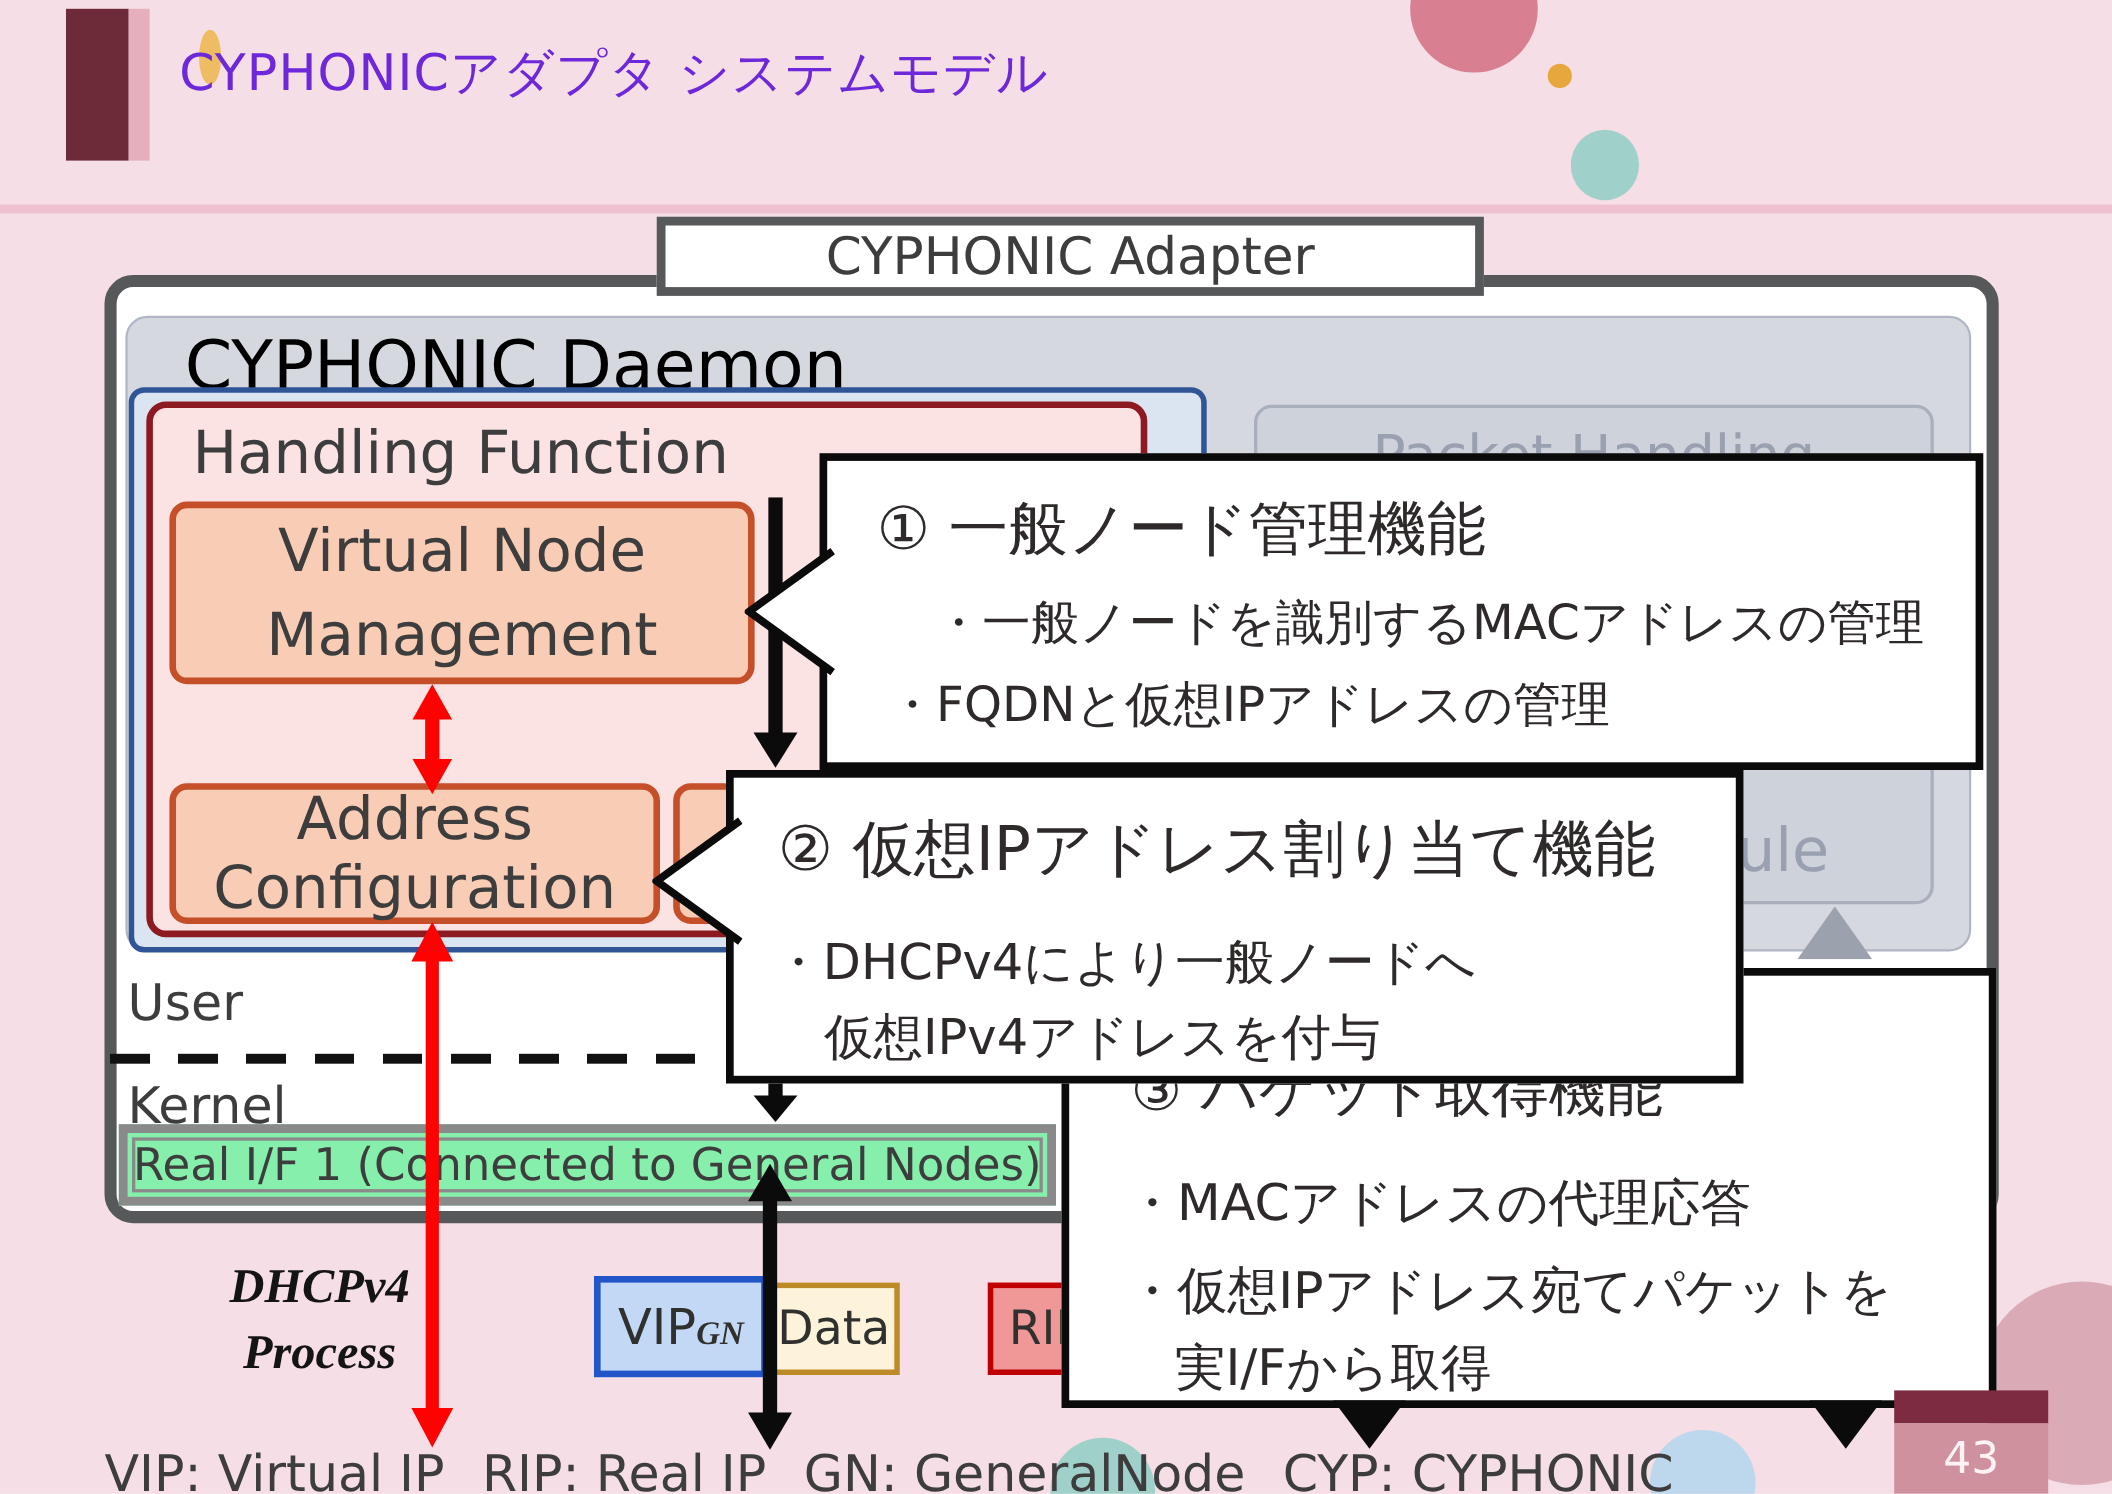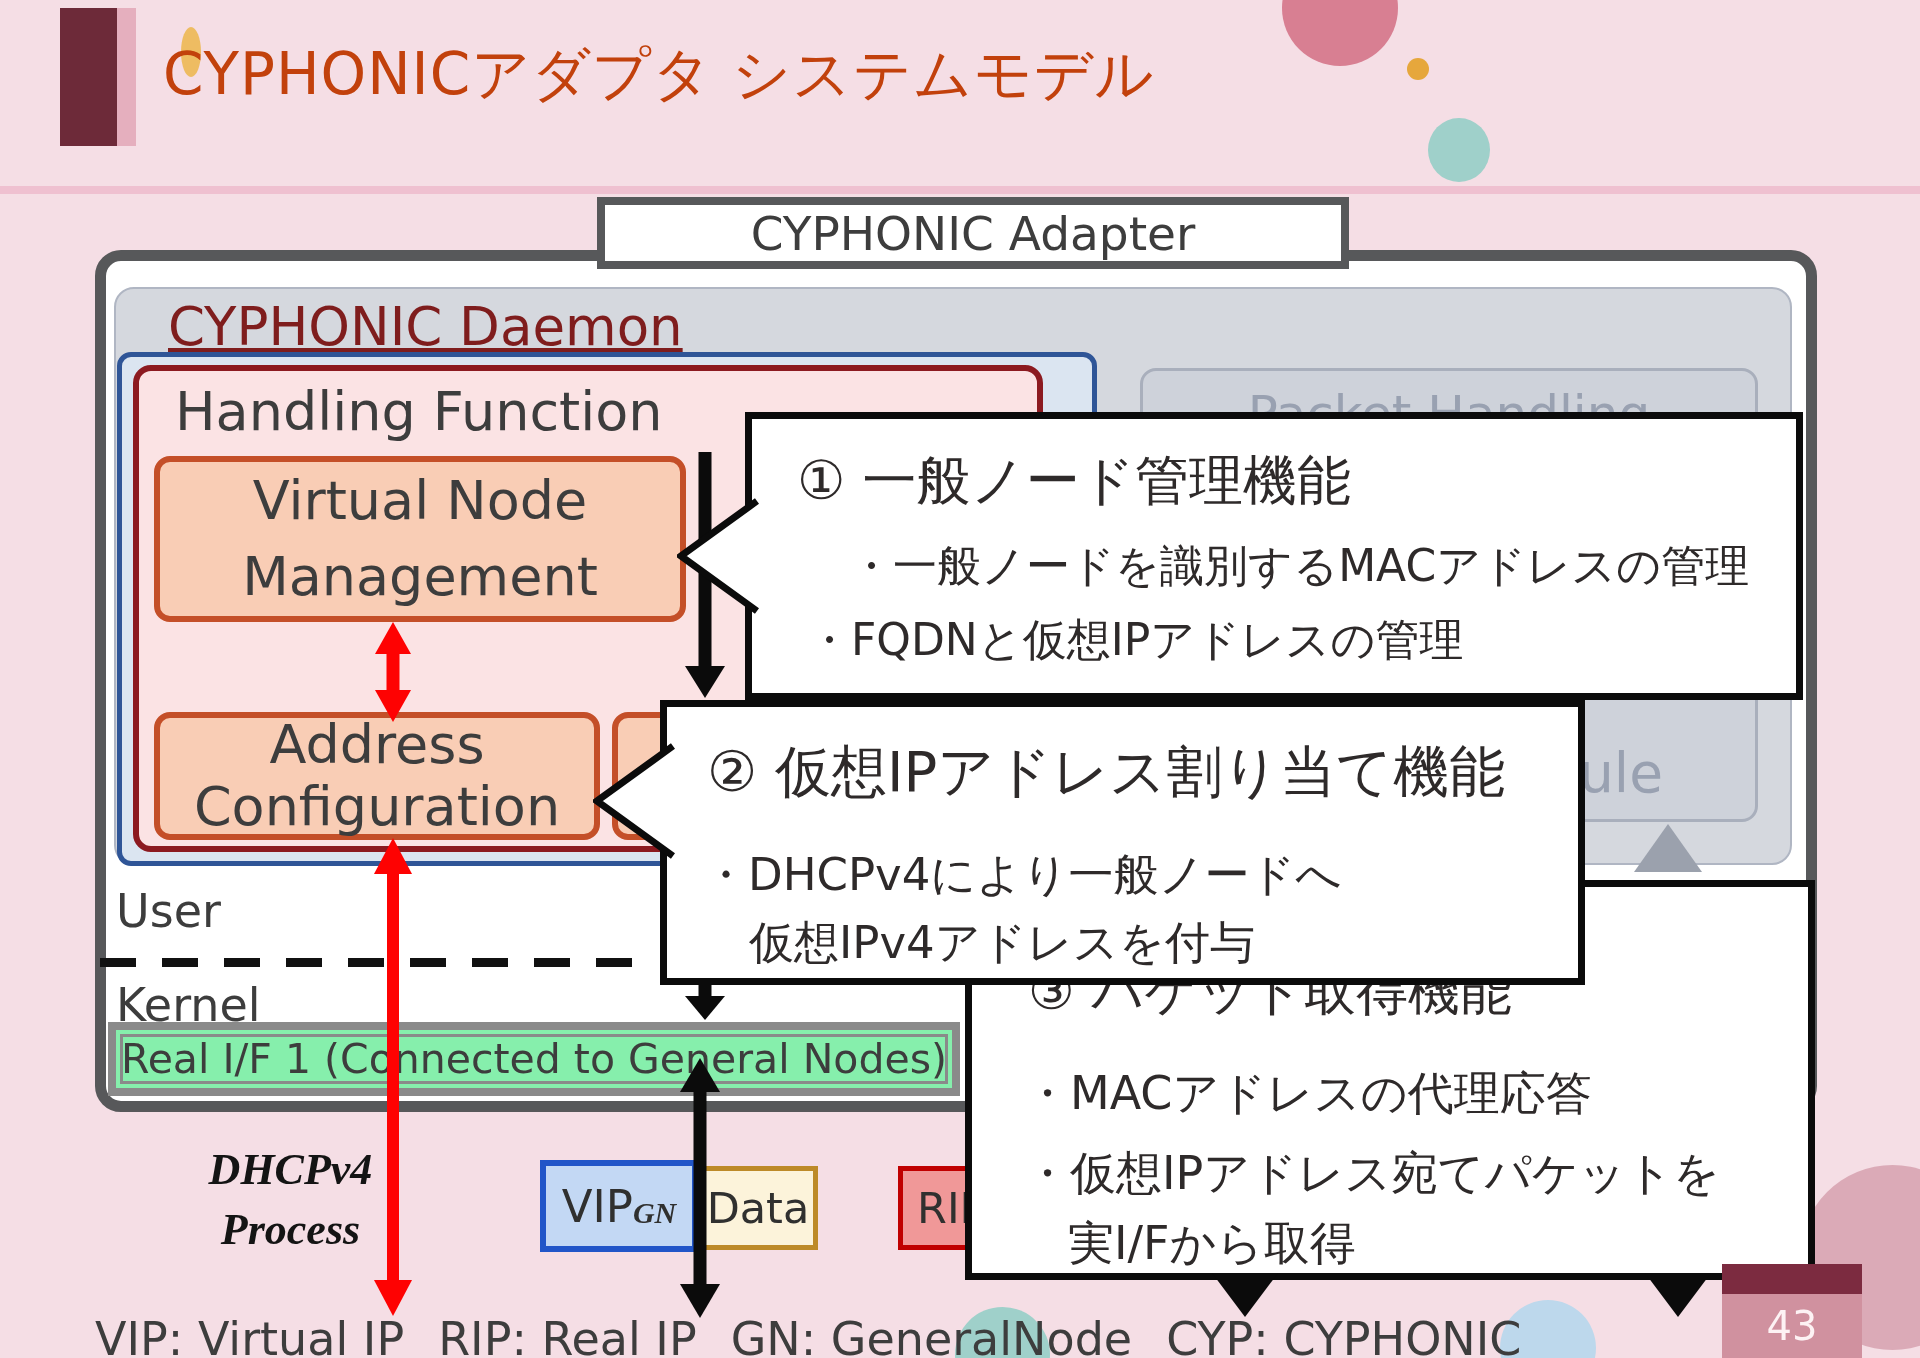--- a/index.html
+++ b/index.html
@@ -7,37 +7,37 @@
   body { font-family:"DejaVu Sans","Liberation Sans",sans-serif; }
   #stage { position:relative; width:1920px; height:1358px; background:#f5dee5; overflow:hidden; }
   .abs { position:absolute; }
   .circle { border-radius:50%; }
   .box { position:absolute; }
   .ctr { display:flex; align-items:center; justify-content:center; text-align:center; }
 
   
   .maroon-bar { left:60px; top:8px; width:57px; height:138px; background:#6d2a39; z-index:1; }
   .pink-bar { left:117px; top:8px; width:19px; height:138px; background:#e5afbe; z-index:1; }
-  .slide-title { left:163px; top:36px; font-size:58px; color:#c2410c; letter-spacing:1px; z-index:2; white-space:nowrap; }
+  .slide-title { left:163px; top:36px; font-size:46px; color:#6d28d9; letter-spacing:1px; z-index:2; white-space:nowrap; }
   .pink-line { left:0; top:186px; width:1920px; height:8px; background:#efc0d0; z-index:1; }
 
   
   .dec-yellow-oval { left:181px; top:27px; width:20px; height:50px; background:#eebc62; border-radius:50%; z-index:1; }
   .dec-rose { left:1282px; top:-50px; width:116px; height:116px; background:#d87f92; z-index:1; }
   .dec-yellow-dot { left:1407px; top:58px; width:22px; height:22px; background:#e6a73c; z-index:1; }
   .dec-teal { left:1428px; top:118px; width:62px; height:64px; background:#9fd0ca; z-index:1; }
   .dec-teal-b { left:955px; top:1307px; width:95px; height:95px; background:#9fd0ca; z-index:1; }
   .dec-blue-b { left:1500px; top:1300px; width:96px; height:96px; background:#bdd8ec; z-index:1; }
   .dec-rose-b { left:1800px; top:1165px; width:185px; height:185px; background:#dbaab7; z-index:1; }
 
   
   .outer-box { left:95px; top:250px; width:1722px; height:862px; background:#ffffff; border:11px solid #57585a; border-radius:26px; z-index:2; }
   .adapter-label { left:597px; top:197px; width:752px; height:72px; background:#ffffff; border:8px solid #57585a; font-size:47px; color:#3d3d3d; z-index:16; }
   .daemon-box { left:114px; top:287px; width:1678px; height:578px; background:#d5d8de; border:2px solid #b0b6c3; border-radius:20px; z-index:3; }
-  .daemon-label { left:168px; top:296px; font-size:53px; color:#7f1d1d; z-index:3; white-space:nowrap;text-decoration:underline; }
+  .daemon-label { left:168px; top:296px; font-size:62px; color:#000000; z-index:3; white-space:nowrap;text-decoration:underline; }
 
   .gray-inner { background:#ced2da; border:3px solid #a9afbc; border-radius:16px; z-index:4; }
   .ph-box { left:1140px; top:368px; width:618px; height:282px; }
   .ph-label { width:100%; text-align:center; margin-top:14px; font-size:50px; color:#99a1b1; }
   .module-box { left:1140px; top:560px; width:618px; height:262px; }
   .module-label { position:absolute; left:320px; top:178px; font-size:55px; color:#99a1b1; }
 
   .blue-box { left:117px; top:352px; width:980px; height:514px; background:#dbe5f1; border:5px solid #2f5597; border-radius:14px; z-index:5; }
   .af-box { left:133px; top:365px; width:910px; height:487px; background:#fbe3e4; border:6px solid #8c1a20; border-radius:18px; z-index:6; }
   .af-title { left:175px; top:380px; font-size:54px; color:#3d3d3d; z-index:6; white-space:nowrap; }

